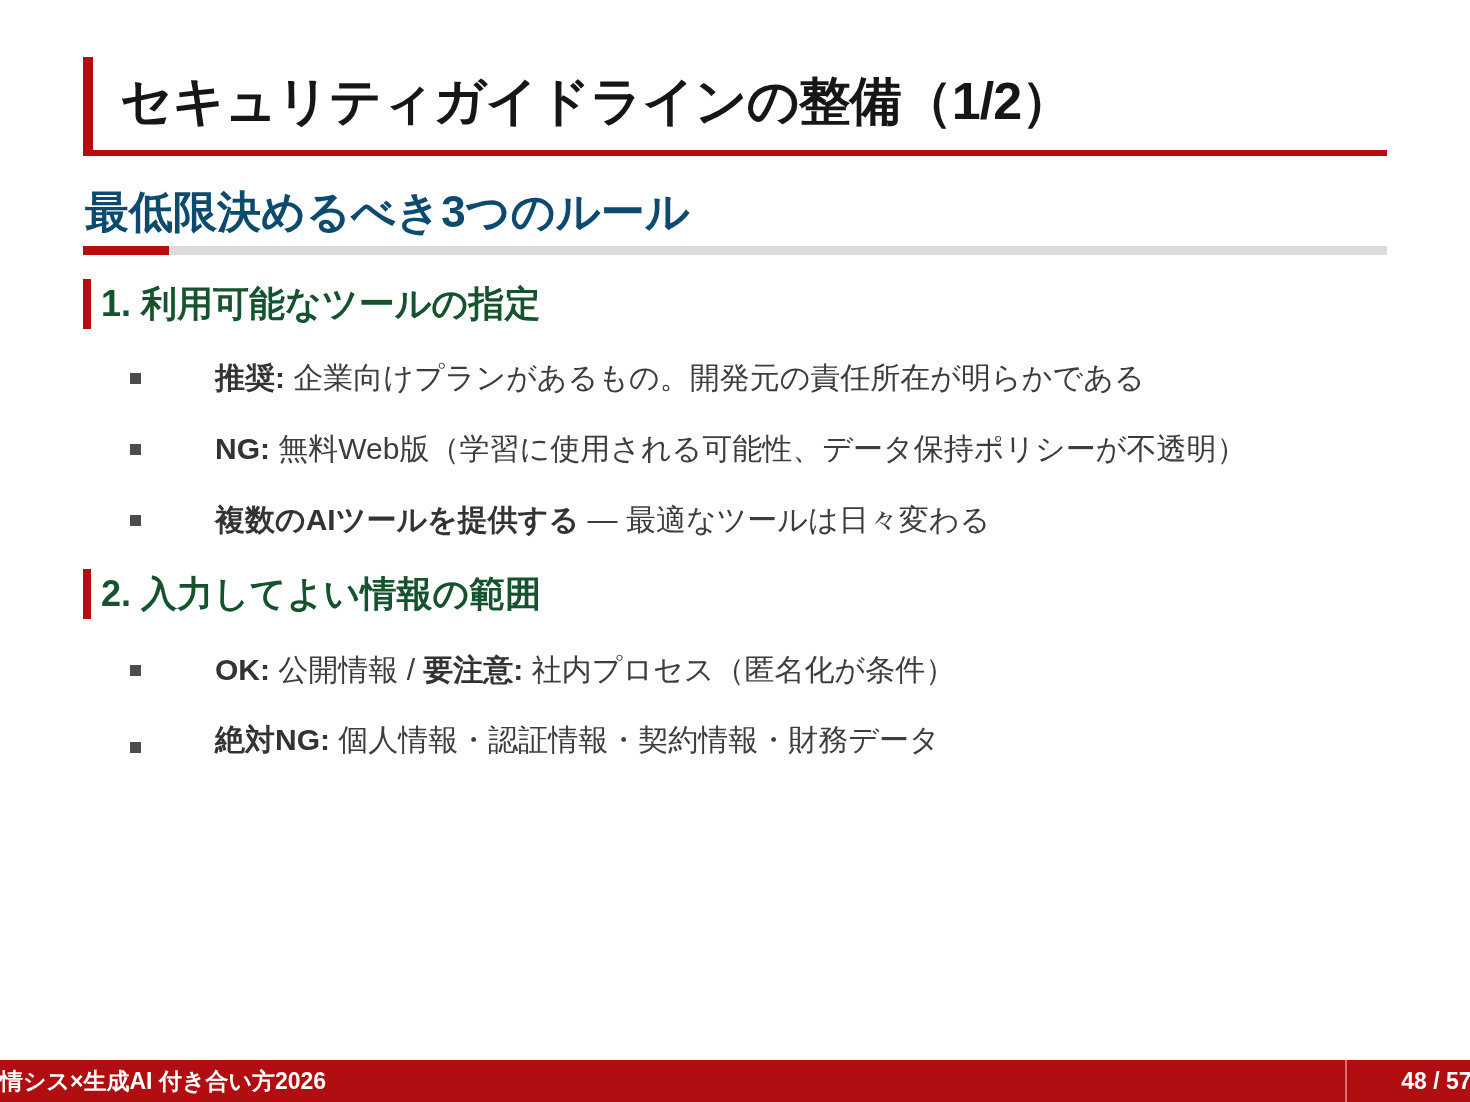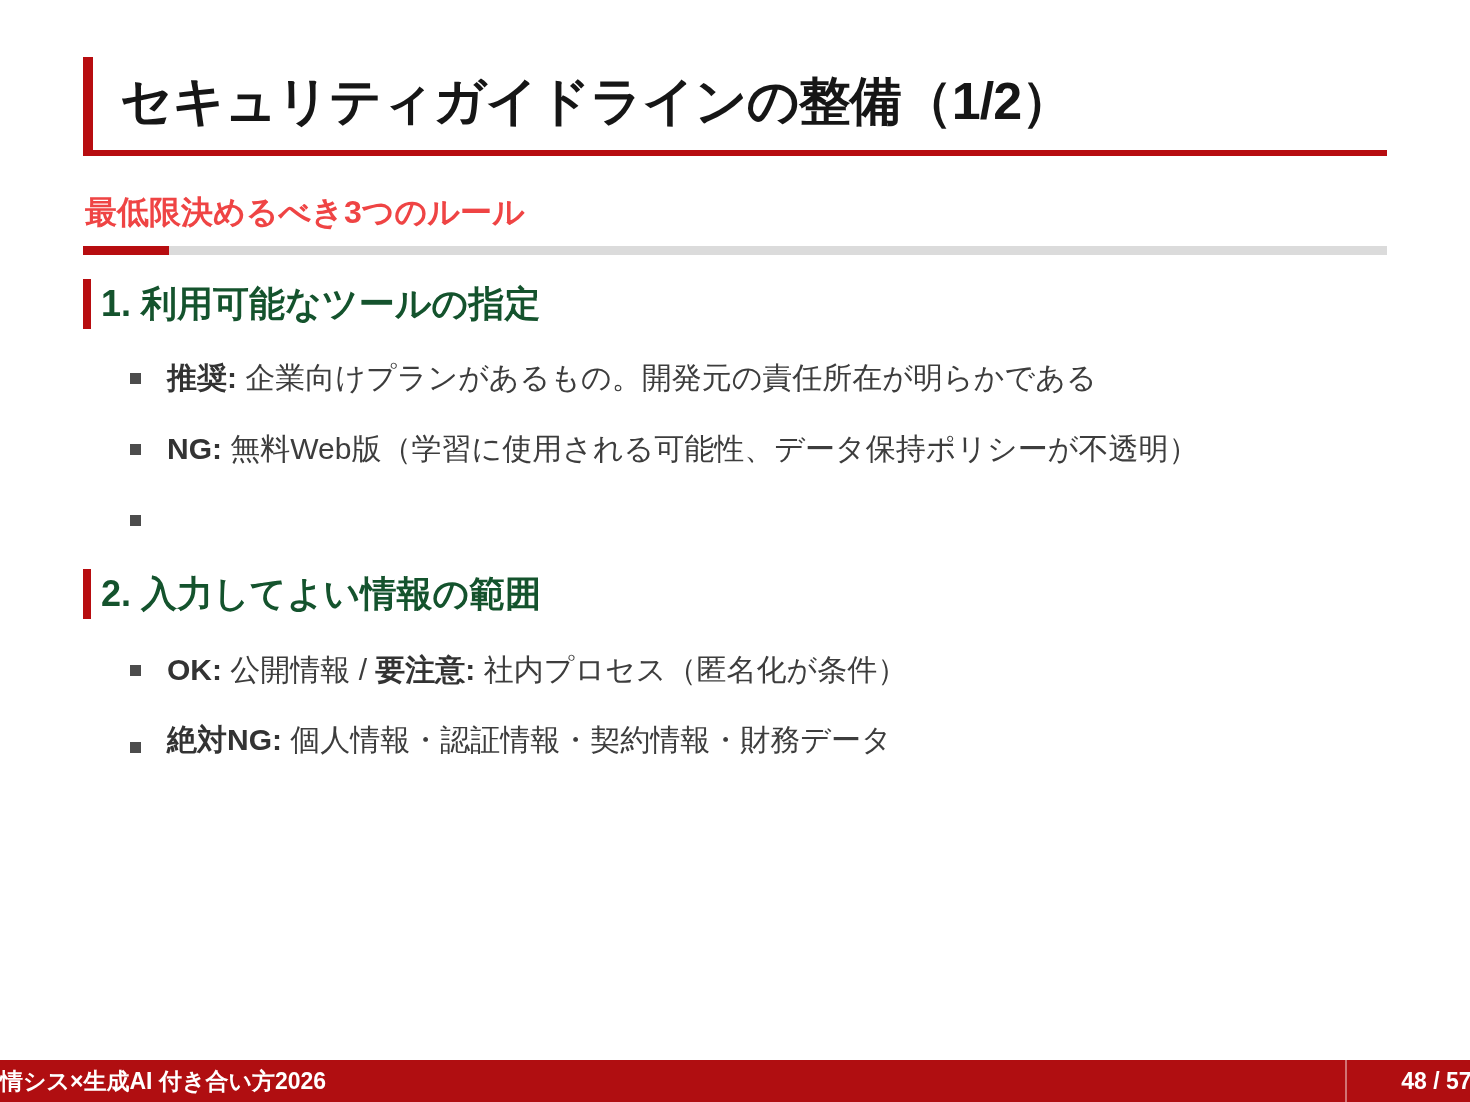--- a/index.html
+++ b/index.html
@@ -28,22 +28,22 @@
     color:#161616;letter-spacing:-1px;white-space:nowrap;
   }
   .title-rule{
     position:absolute;left:83px;top:150px;width:1304px;height:6px;
     background:var(--accent);
   }
 
   
   .section-heading{
     position:absolute;left:85px;top:188px;width:1300px;
-    font-size:32px;line-height:48px;font-weight:800;
-    color:#ef4444;white-space:nowrap;
+    font-size:44px;line-height:48px;font-weight:800;
+    color:#0c4a6e;white-space:nowrap;
   }
   .heading-rule{
     position:absolute;left:83px;top:246px;width:1304px;height:9px;
     display:flex;
   }
   .heading-rule .rule-red{width:86px;height:100%;background:var(--accent);}
   .heading-rule .rule-gray{flex:1;height:100%;background:var(--rulegray);}
 
   
   .subsection{
@@ -52,21 +52,21 @@
     padding-left:10px;
     font-size:36px;line-height:50px;font-weight:800;
     color:#14532d;white-space:nowrap;
   }
   .subsection.s1{top:279px;}
   .subsection.s2{top:569px;}
 
   
   .bullet{
     position:absolute;left:130px;width:1260px;height:38px;
-    display:flex;align-items:flex-start;
+    display:flex;align-items:flex-start;gap:48px;
   }
   .bullet .sq{
     flex:0 0 auto;width:11px;height:11px;background:#4C4C4C;
     margin-top:14px;margin-right:26px;
   }
   .bullet .bullet-text{
     font-size:30px;line-height:38px;color:#3D3D3D;white-space:nowrap;
   }
   .bullet .bullet-text b{font-weight:800;color:#333333;}
   .bullet.b1{top:359px;}
@@ -118,20 +118,21 @@
     <p class="bullet-text"><b>推奨:</b><span> 企業向けプランがあるもの。開発元の責任所在が明らかである</span></p>
   </div>
 
   <div class="bullet b2">
     <span class="sq"></span>
     <p class="bullet-text"><b>NG:</b><span> 無料Web版（学習に使用される可能性、データ保持ポリシーが不透明）</span></p>
   </div>
 
   <div class="bullet b3">
     <span class="sq"></span>
+    <p class="bullet-text"><b>複数のAIツールを提供する</b><span> — 最適なツールは日々変わる</span></p>
   </div>
 
   <h3 class="subsection s2">2. 入力してよい情報の範囲</h3>
 
   <div class="bullet b4">
     <span class="sq"></span>
     <p class="bullet-text"><b>OK:</b><span> 公開情報 / </span><b>要注意:</b><span> 社内プロセス（匿名化が条件）</span></p>
   </div>
 
   <div class="bullet b5">

